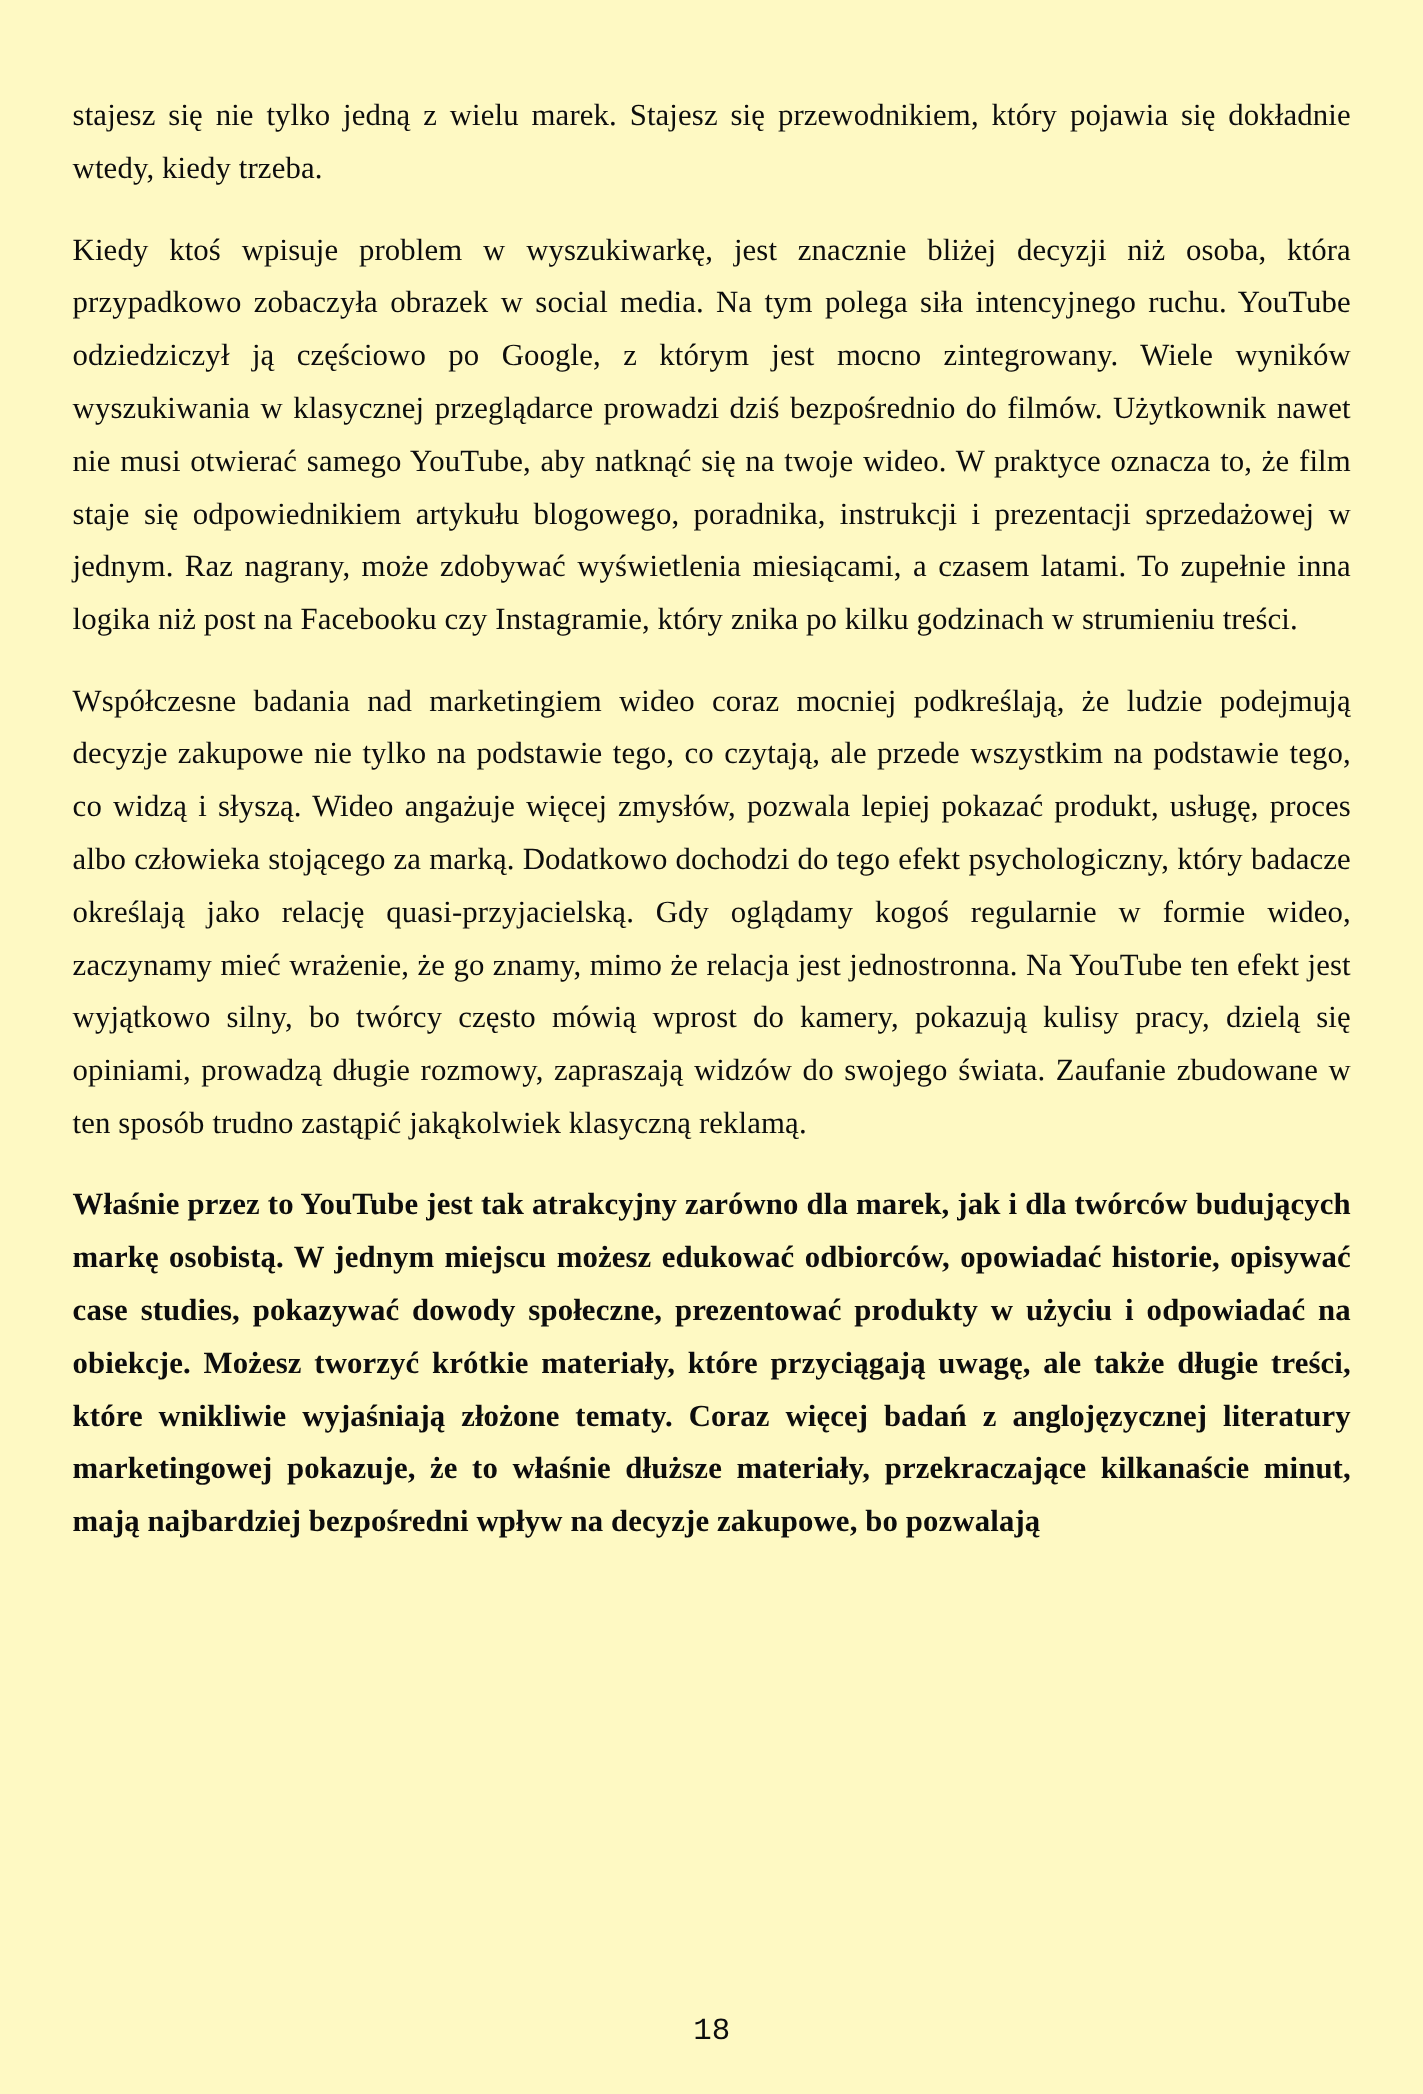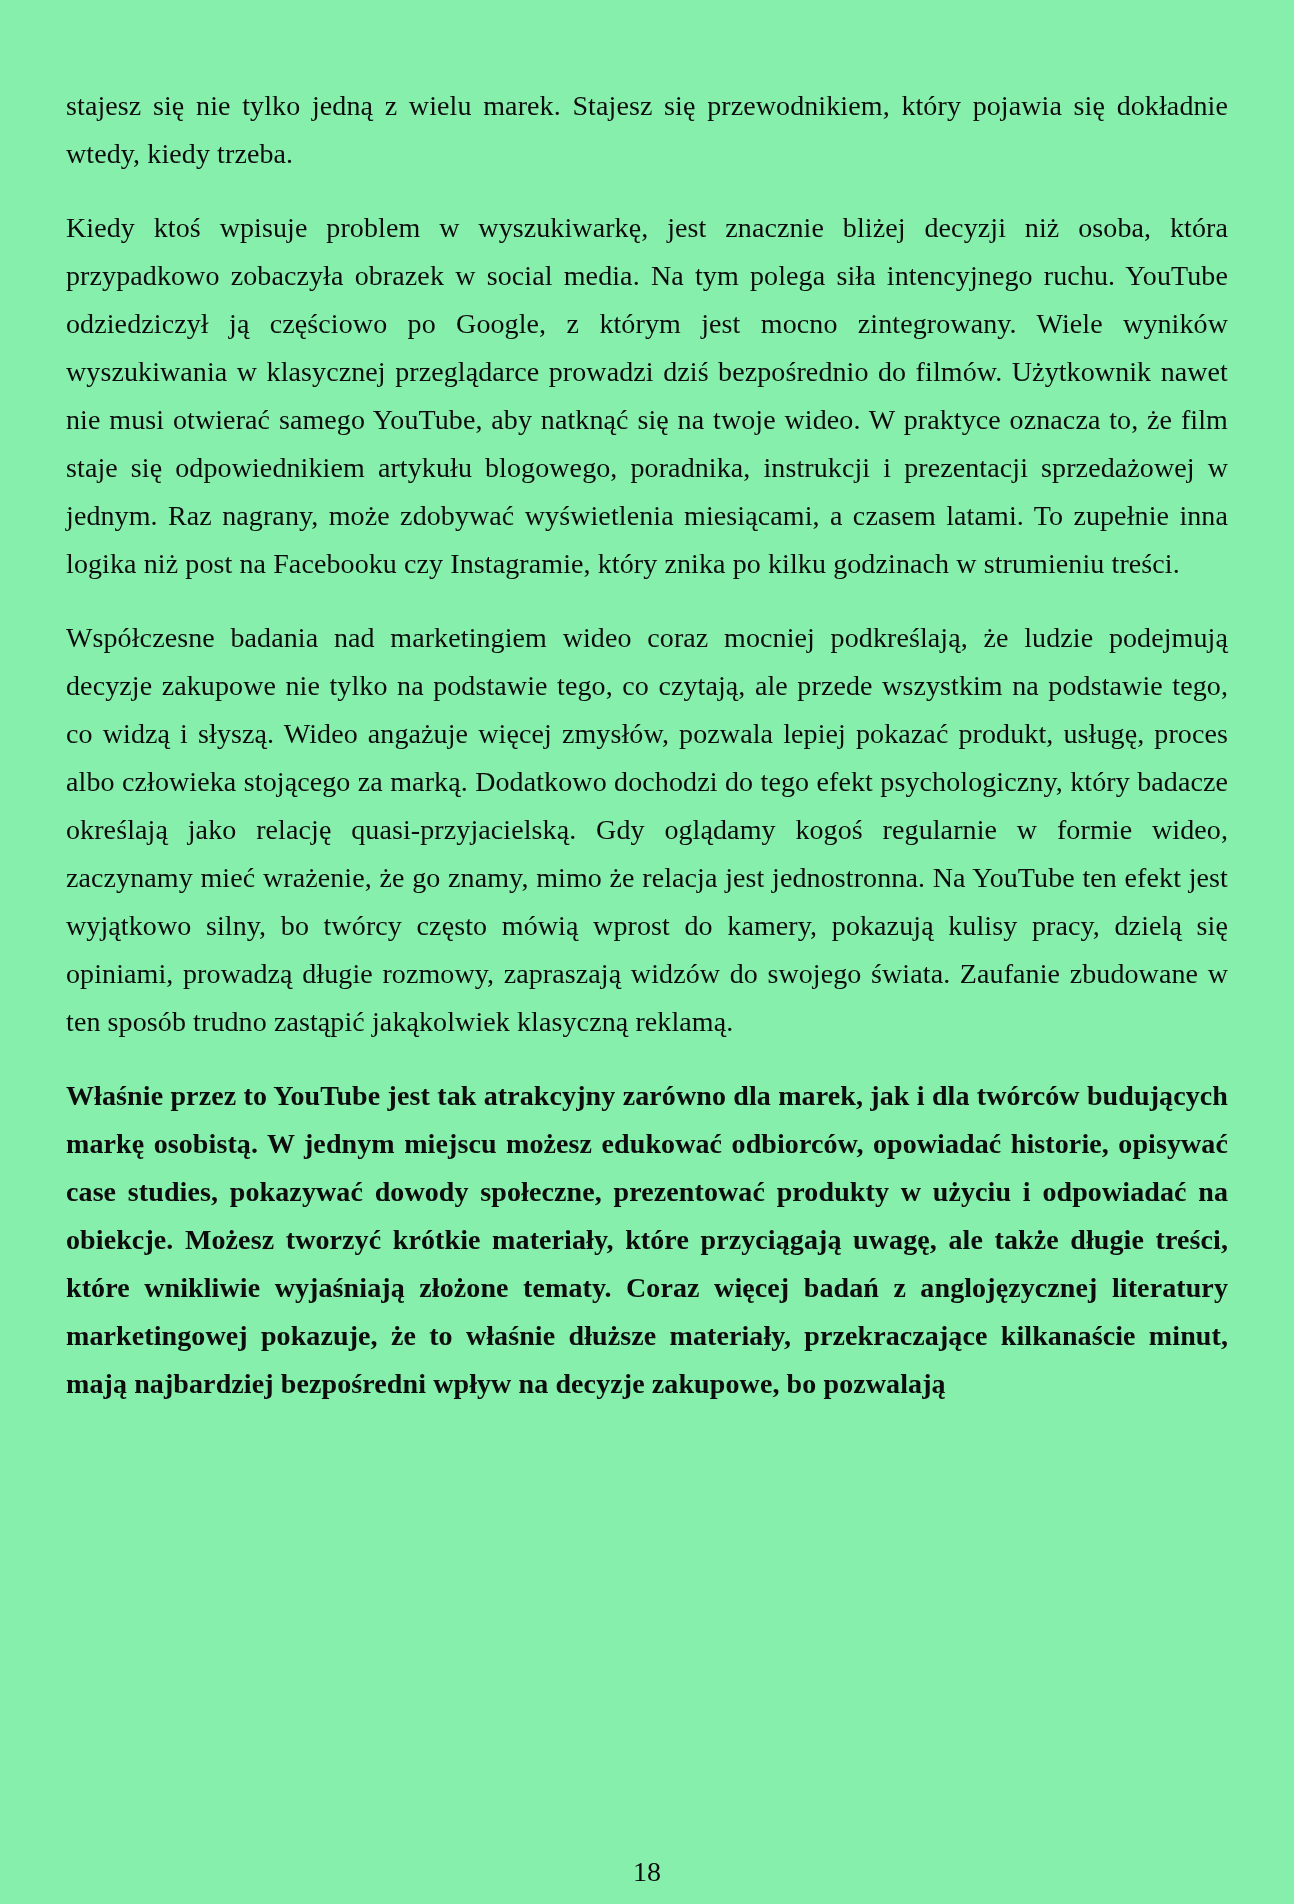--- a/index.html
+++ b/index.html
@@ -6,21 +6,21 @@
   html, body {
     margin: 0;
     padding: 0;
     background: #ffffff;
   }
   .page {
     position: relative;
     width: 1294px;
     height: 1904px;
     margin: 0 auto;
-    background: #86efac;
+    background: #fef9c3;
     color: #0d0d0d;
     font-family: "Liberation Serif", "DejaVu Serif", serif;
     padding: 82px 66px 0 66px;
     overflow: hidden;
   }
   .content p {
     margin: 0 0 26px 0;
     font-size: 28px;
     line-height: 48px;
     text-align: justify;
@@ -29,25 +29,26 @@
     letter-spacing: 0.1px;
   }
   .content p:last-child {
     margin-bottom: 0;
     font-weight: bold;
   }
   .page-number {
     position: absolute;
     left: 0;
     right: 0;
-    bottom: 16px;
+    bottom: 40px;
     text-align: center;
     font-size: 28px;
     line-height: 32px;
     color: #0d0d0d;
+    font-family: Liberation Mono, monospace;
   }
 </style>
 </head>
 <body>
 
 <div class="page">
   <div class="content">
     <p>stajesz się nie tylko jedną z wielu marek. Stajesz się przewodnikiem, który pojawia się dokładnie wtedy, kiedy trzeba.</p>
     <p>Kiedy ktoś wpisuje problem w wyszukiwarkę, jest znacznie bliżej decyzji niż osoba, która przypadkowo zobaczyła obrazek w social media. Na tym polega siła intencyjnego ruchu. YouTube odziedziczył ją częściowo po Google, z którym jest mocno zintegrowany. Wiele wyników wyszukiwania w klasycznej przeglądarce prowadzi dziś bezpośrednio do filmów. Użytkownik nawet nie musi otwierać samego YouTube, aby natknąć się na twoje wideo. W praktyce oznacza to, że film staje się odpowiednikiem artykułu blogowego, poradnika, instrukcji i prezentacji sprzedażowej w jednym. Raz nagrany, może zdobywać wyświetlenia miesiącami, a czasem latami. To zupełnie inna logika niż post na Facebooku czy Instagramie, który znika po kilku godzinach w strumieniu treści.</p>
     <p>Współczesne badania nad marketingiem wideo coraz mocniej podkreślają, że ludzie podejmują decyzje zakupowe nie tylko na podstawie tego, co czytają, ale przede wszystkim na podstawie tego, co widzą i słyszą. Wideo angażuje więcej zmysłów, pozwala lepiej pokazać produkt, usługę, proces albo człowieka stojącego za marką. Dodatkowo dochodzi do tego efekt psychologiczny, który badacze określają jako relację quasi-przyjacielską. Gdy oglądamy kogoś regularnie w formie wideo, zaczynamy mieć wrażenie, że go znamy, mimo że relacja jest jednostronna. Na YouTube ten efekt jest wyjątkowo silny, bo twórcy często mówią wprost do kamery, pokazują kulisy pracy, dzielą się opiniami, prowadzą długie rozmowy, zapraszają widzów do swojego świata. Zaufanie zbudowane w ten sposób trudno zastąpić jakąkolwiek klasyczną reklamą.</p>

